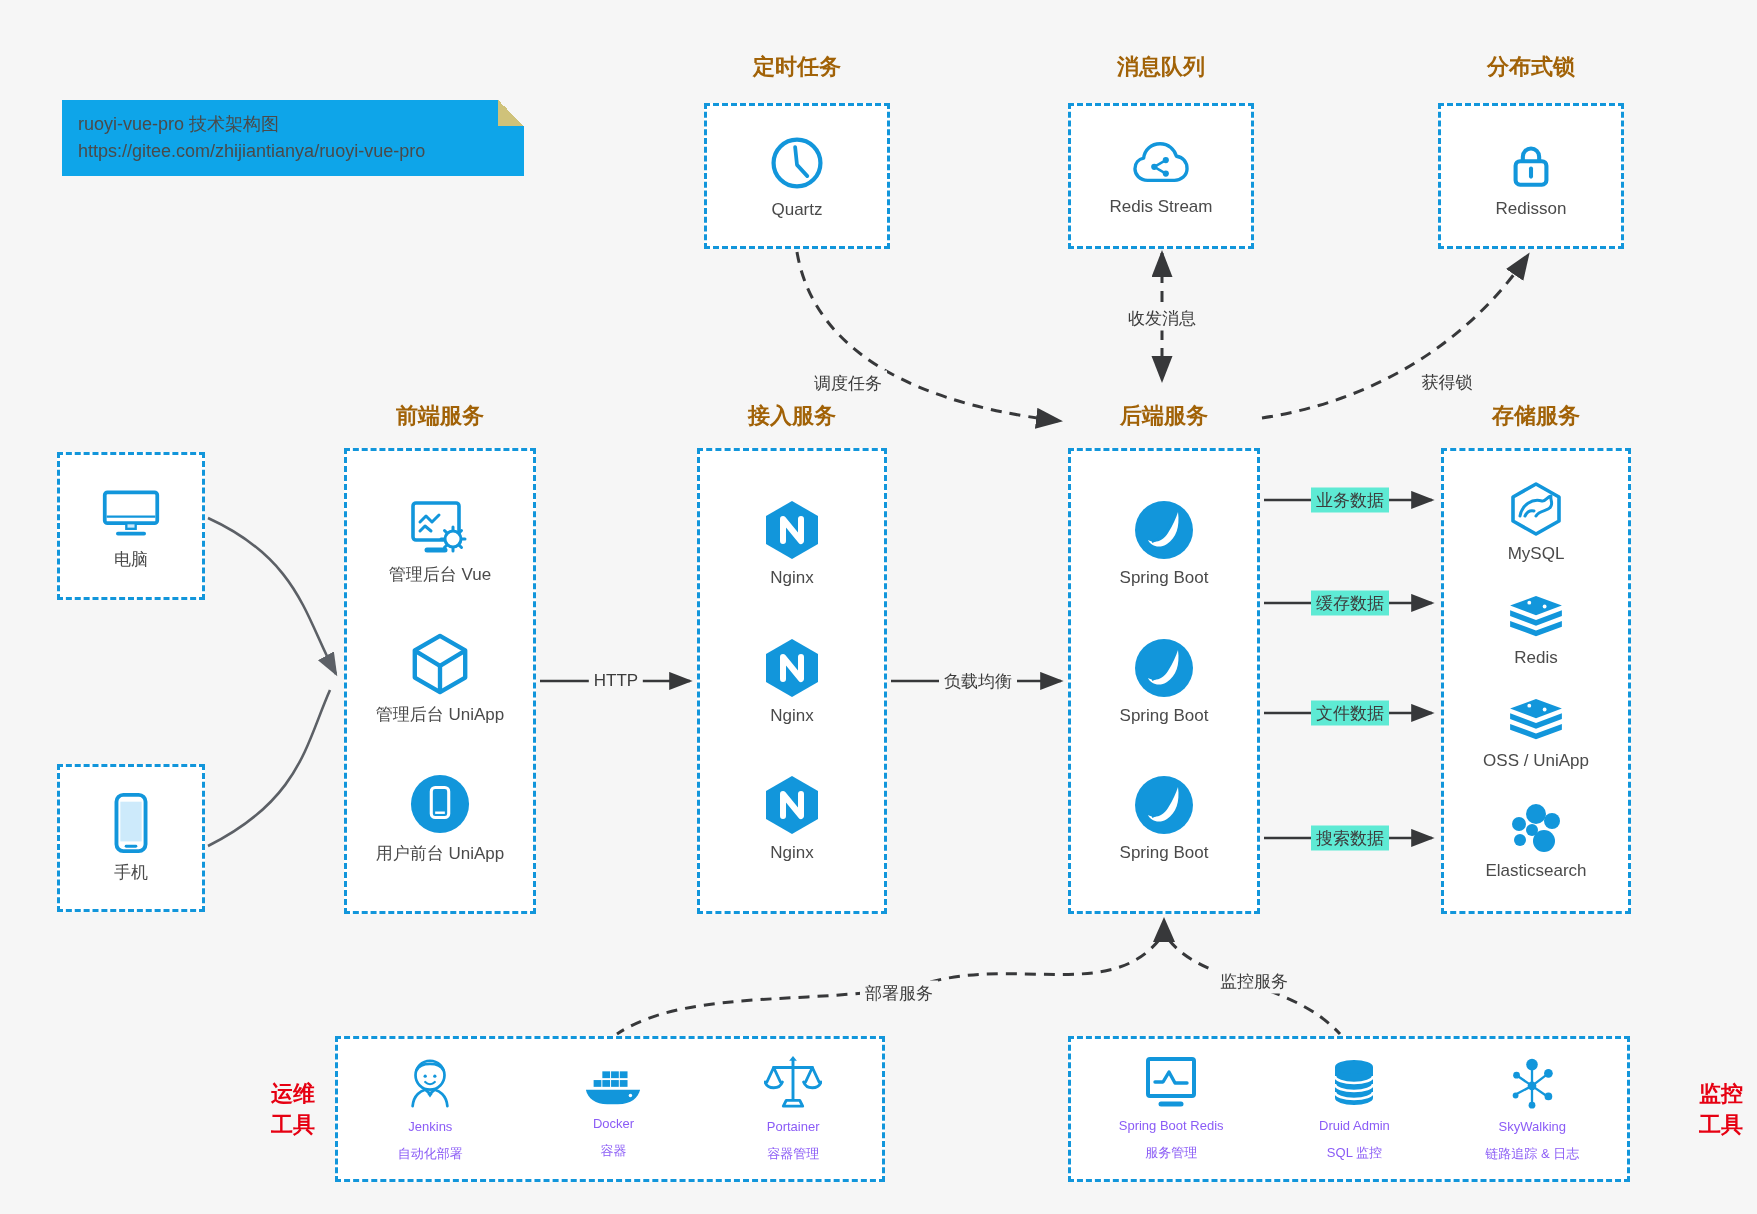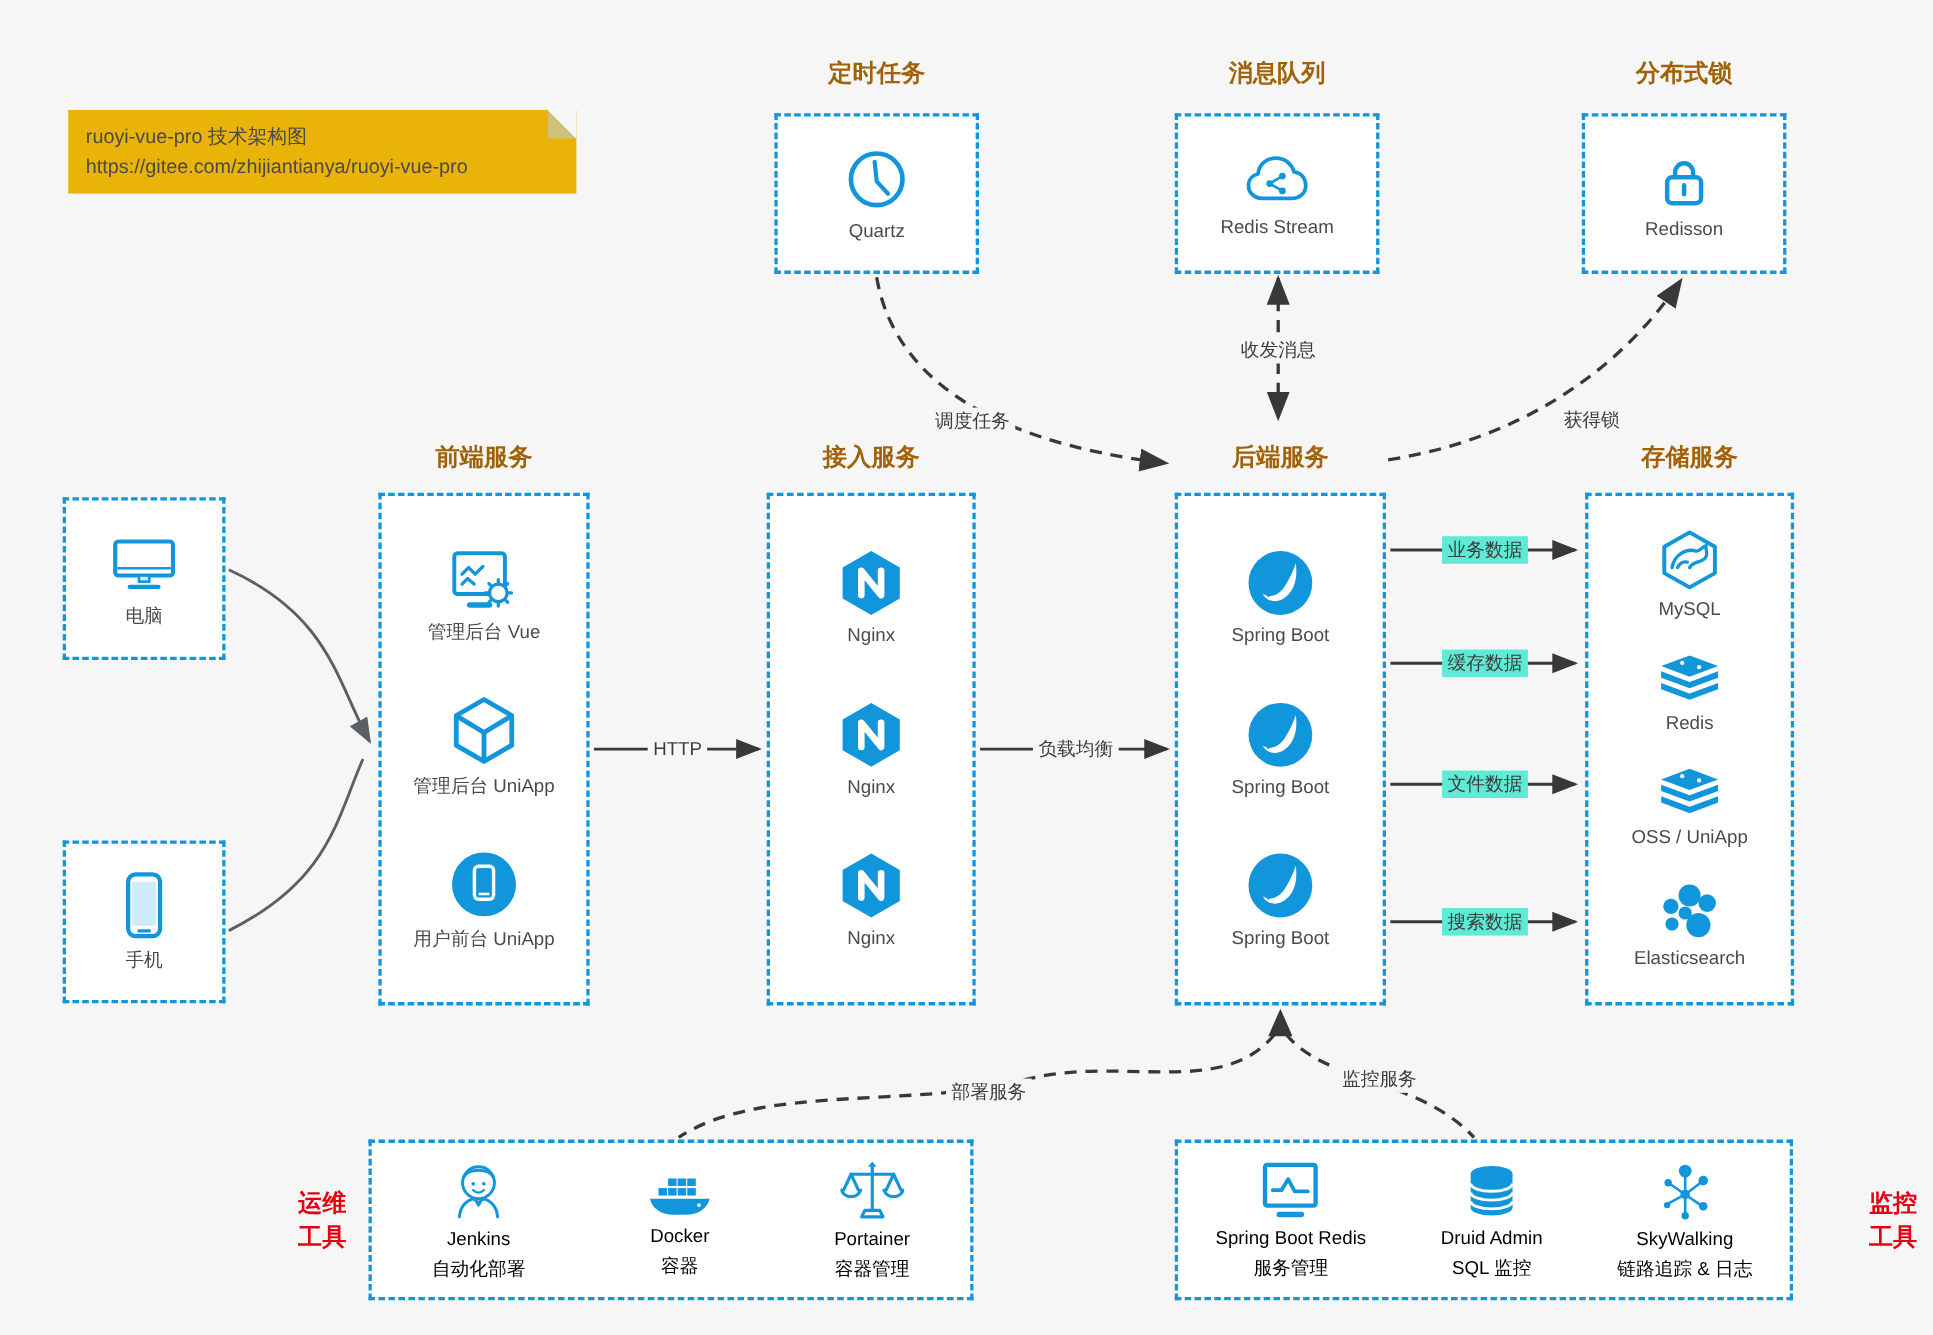--- a/index.html
+++ b/index.html
@@ -1,37 +1,37 @@
 <!DOCTYPE html>
 <html><head>
 <meta charset="utf-8">
 <style>
   * { box-sizing: border-box; margin: 0; padding: 0; }
   html,body { background:#f6f6f6; font-family:"Liberation Sans","DejaVu Sans",sans-serif; }
   .canvas { position:relative; width:1757px; height:1214px; background:#f6f6f6; overflow:hidden; }
   svg.edges { position:absolute; left:0; top:0; pointer-events:none; }
 
-  .note { position:absolute; left:62px; top:100px; width:462px; height:76px; background:#eab308;
+  .note { position:absolute; left:62px; top:100px; width:462px; height:76px; background:#0ea5e9;
           padding:11px 0 0 16px; color:#4a4a4a; font-size:18px; line-height:27px; }
   .note .fold { position:absolute; top:0; right:0; width:26px; height:26px;
           background:linear-gradient(225deg,#f6f6f6 0 50%,#cfc27a 50% 100%); }
 
   .red-title { position:absolute; color:#a16207; font-weight:bold; font-size:22px; text-align:center; line-height:26px; white-space:nowrap; }
   .side-title { position:absolute; color:#e60012; font-weight:bold; font-size:22px; text-align:center; line-height:31px; }
 
   .dbox { position:absolute; border:3px dashed #1296db; background:#ffffff;
           display:flex; flex-direction:column; align-items:center; justify-content:space-evenly; }
   .node { display:flex; flex-direction:column; align-items:center; gap:7px; }
   .node-label { font-size:17px; color:#4a4a4a; white-space:nowrap; }
   .icon { display:block; line-height:0; }
 
   .hbox { position:absolute; border:3px dashed #1296db; background:#ffffff;
           display:flex; flex-direction:row; align-items:center; justify-content:space-around; }
   .cell { display:flex; flex-direction:column; align-items:center; gap:4px; }
-  .cell .name, .cell .sub { font-size:17px; color:#000000; line-height:23px; white-space:nowrap; }
+  .cell .name, .cell .sub { font-size:13px; color:#8b5cf6; line-height:23px; white-space:nowrap; }
 
   .edge-label { position:absolute; transform:translate(-50%,-50%); font-size:17px; color:#3c3c3c;
                 background:#f6f6f6; padding:1px 5px; white-space:nowrap; }
   .edge-label.wbg { background:#5eead4; }
 </style>
 </head>
 <body>
 
 <div class="canvas">
 
@@ -426,21 +426,21 @@
             </g>
           </svg>
       </span>
       <span class="name">SkyWalking</span>
       <span class="sub">链路追踪 &amp; 日志</span>
     </div>
   </div>
 
   <span class="edge-label" style="left:616px;top:681px;">HTTP</span>
   <span class="edge-label" style="left:978px;top:681px;">负载均衡</span>
-  <span class="edge-label" style="left:884px;top:383px;font-family:Liberation Serif, serif;">调度任务</span>
+  <span class="edge-label" style="left:848px;top:383px;font-family:Liberation Serif, serif;">调度任务</span>
   <span class="edge-label" style="left:1162px;top:318px;">收发消息</span>
   <span class="edge-label" style="left:1447px;top:382px;">获得锁</span>
   <span class="edge-label wbg" style="left:1350px;top:500px;">业务数据</span>
   <span class="edge-label wbg" style="left:1350px;top:603px;">缓存数据</span>
   <span class="edge-label wbg" style="left:1350px;top:713px;">文件数据</span>
   <span class="edge-label wbg" style="left:1350px;top:838px;">搜索数据</span>
   <span class="edge-label" style="left:899px;top:993px;">部署服务</span>
   <span class="edge-label" style="left:1254px;top:981px;">监控服务</span>
 
 </div>

